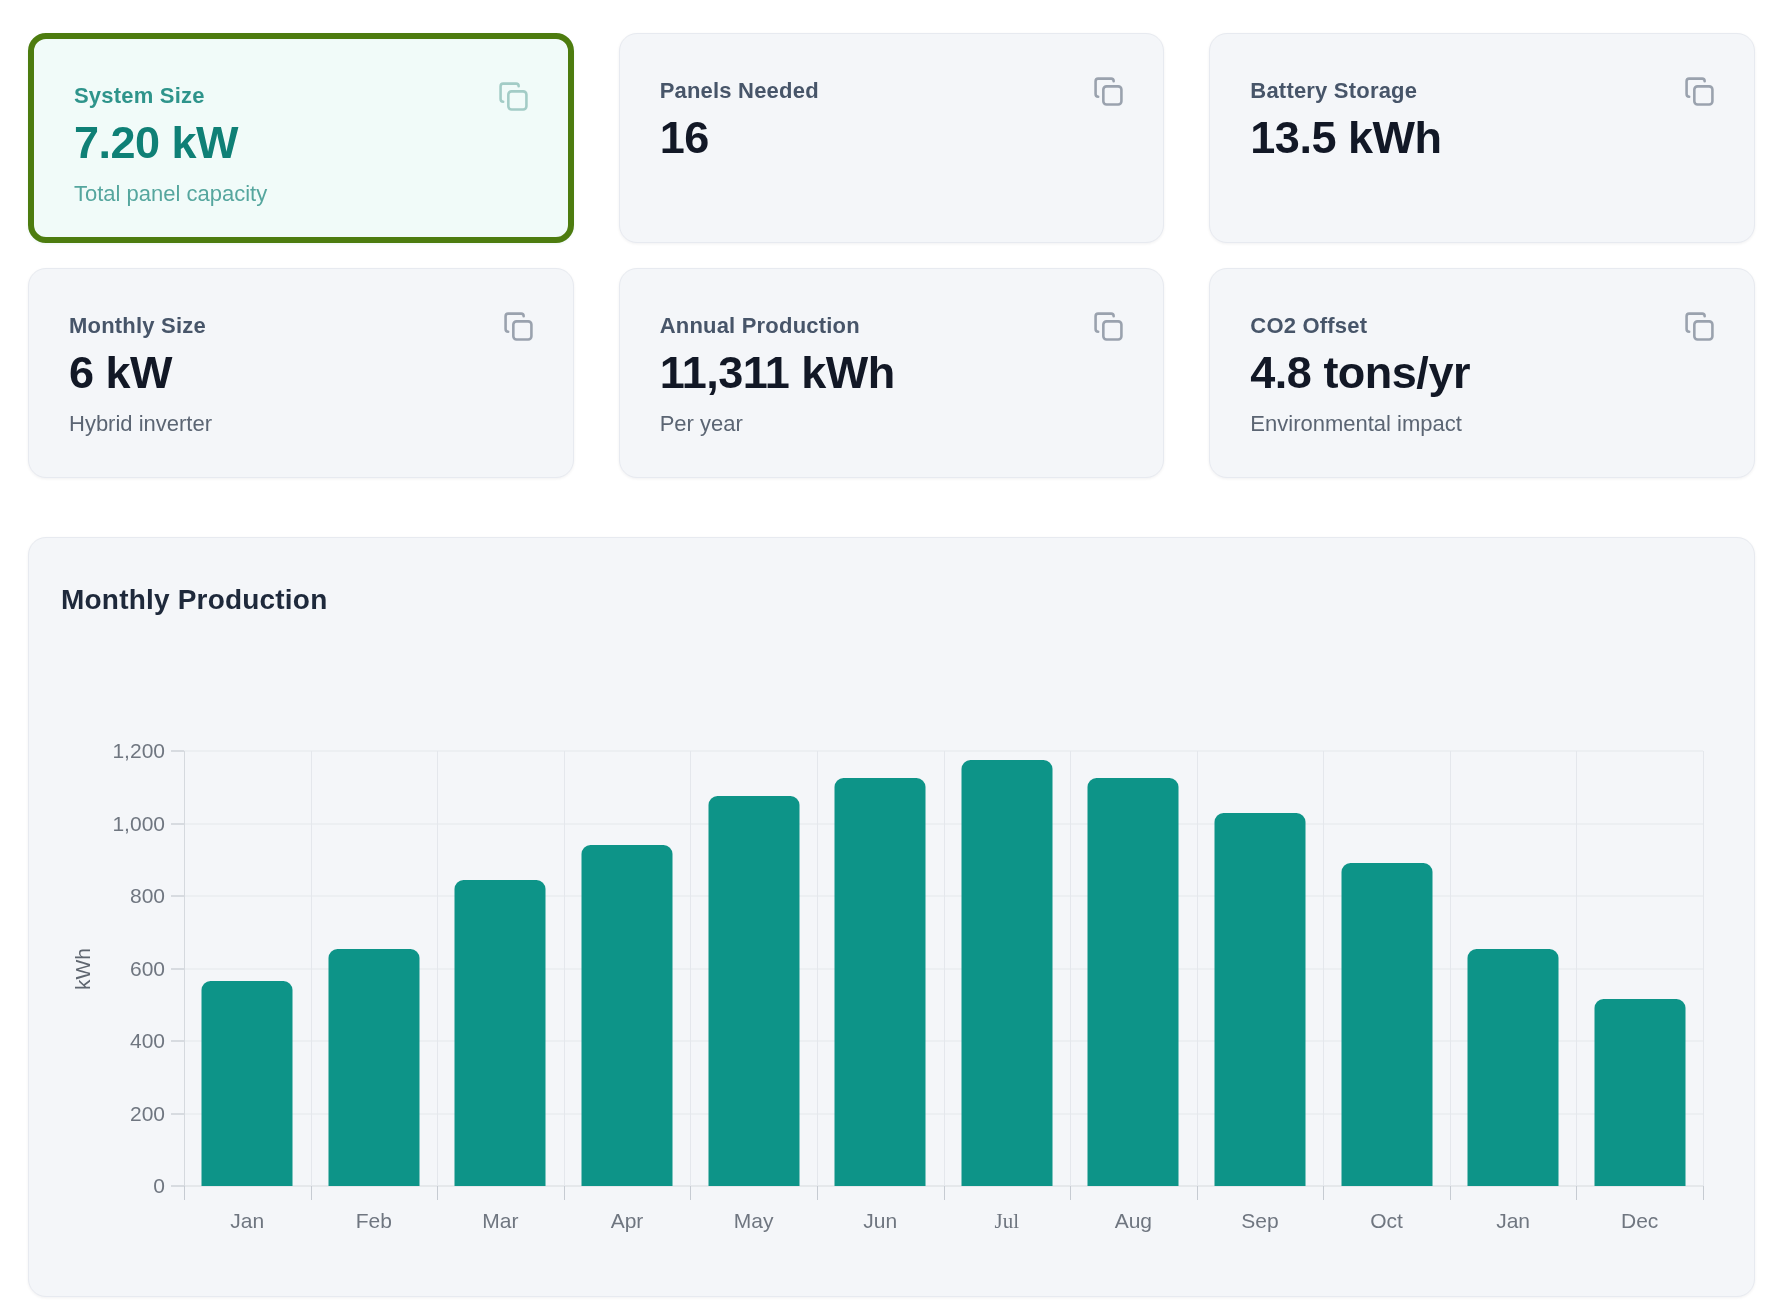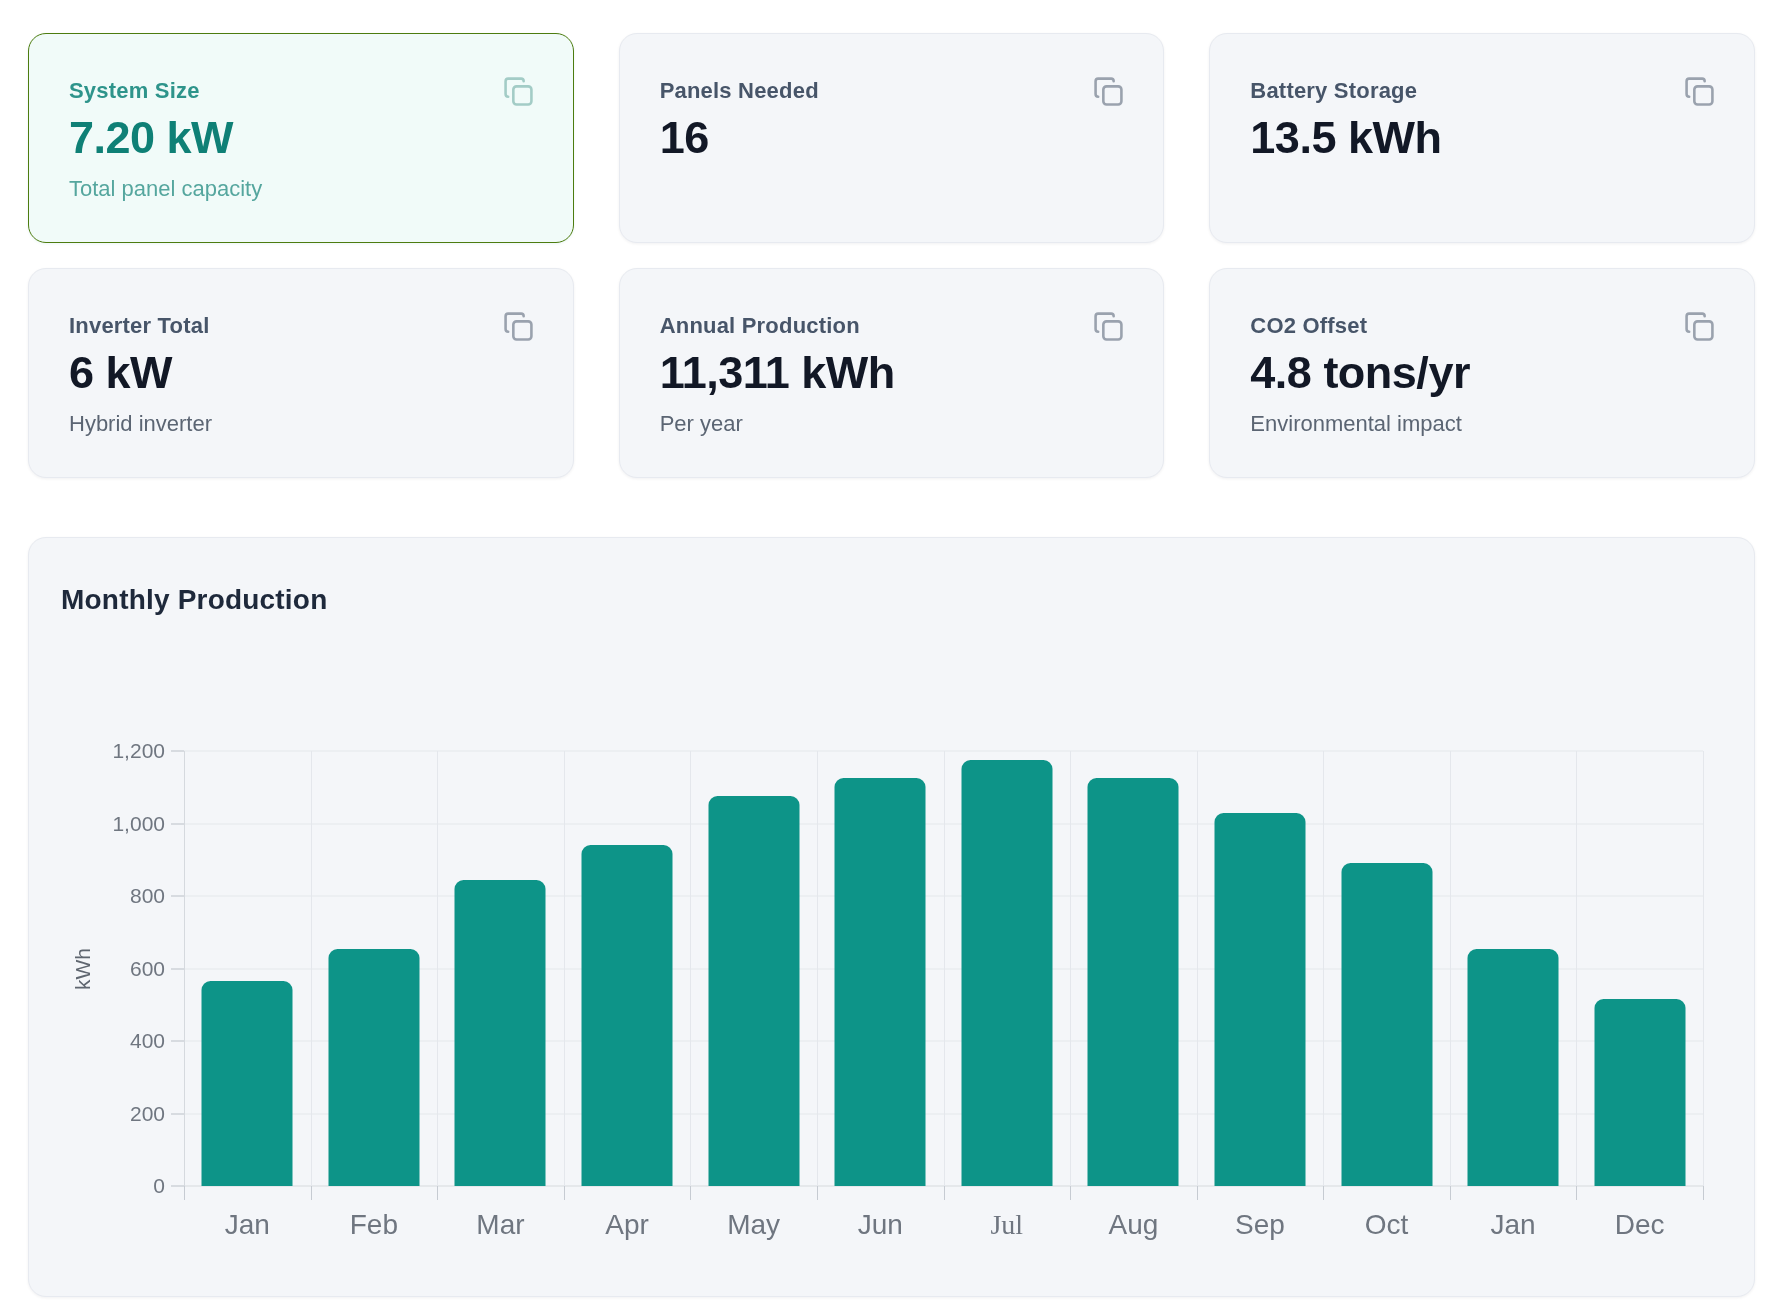--- a/index.html
+++ b/index.html
@@ -18,21 +18,21 @@
     position:relative;
     height:210px;
     border-radius:18px;
     background:#f4f6f9;
     border:1px solid #e7eaf0;
     box-shadow:0 1px 3px rgba(16,24,40,0.06);
     padding:44px 40px 0 40px;
   }
   .card.highlight {
     background:#f1fbf9;
-    border:1px solid #4d7c0f;
+    border:6px solid #4d7c0f;
     box-shadow:0 1px 3px rgba(13,148,136,0.08);
   }
   .card-label { font-size:22px; font-weight:700; color:#475569; letter-spacing:.2px; }
   .card.highlight .card-label { color:#2e948b; }
   .card-value { margin-top:8px; font-size:45px; font-weight:800; color:#121826; letter-spacing:-.5px; }
   .card.highlight .card-value { color:#0f8076; }
   .card-sub { margin-top:12px; font-size:22px; color:#5b6573; }
   .card.highlight .card-sub { color:#55a69e; }
   .copy-btn {
     position:absolute; top:40px; right:36px;
@@ -69,21 +69,21 @@
   .ytick-dash { position:absolute; width:13px; height:1px; background:#b9bfc7; left:-13px; transform:translateY(.5px); }
   .xtick-dash { position:absolute; width:1px; height:14px; background:#c6cbd2; top:100%; }
   .ytick-label {
     position:absolute; right:calc(100% + 19px);
     transform:translateY(50%);
     font-size:21px; color:#6f7680; white-space:nowrap;
   }
   .month-label {
     position:absolute; top:calc(100% + 23px);
     transform:translateX(-50%);
-    font-size:28px; color:#6f7680;
+    font-size:21px; color:#6f7680;
   }
   .bar {
     position:absolute; bottom:0;
     width:91px;
     transform:translateX(-50%);
     border-radius:9px 9px 0 0;
   }
   .y-axis-title {
     position:absolute; top:50%; left:-101px;
     transform:translate(-50%,-50%) rotate(-90deg);
@@ -125,21 +125,21 @@
       <div class="card-value">13.5 kWh</div>
       <button class="copy-btn">
         <span><svg viewBox="0 0 24 24" fill="none" stroke="currentColor" stroke-width="2" stroke-linecap="round" stroke-linejoin="round">
               <rect width="14" height="14" x="8" y="8" rx="2.5" ry="2.5"></rect>
               <path d="M4 16c-1.1 0-2-.9-2-2V4c0-1.1.9-2 2-2h10c1.1 0 2 .9 2 2"></path>
             </svg></span>
       </button>
     </div>
 
     <div class="card">
-      <div class="card-label">Inverter Total</div>
+      <div class="card-label">Monthly Size</div>
       <div class="card-value">6 kW</div>
       <div class="card-sub">Hybrid inverter</div>
       <button class="copy-btn">
         <span><svg viewBox="0 0 24 24" fill="none" stroke="currentColor" stroke-width="2" stroke-linecap="round" stroke-linejoin="round">
               <rect width="14" height="14" x="8" y="8" rx="2.5" ry="2.5"></rect>
               <path d="M4 16c-1.1 0-2-.9-2-2V4c0-1.1.9-2 2-2h10c1.1 0 2 .9 2 2"></path>
             </svg></span>
       </button>
     </div>
 

